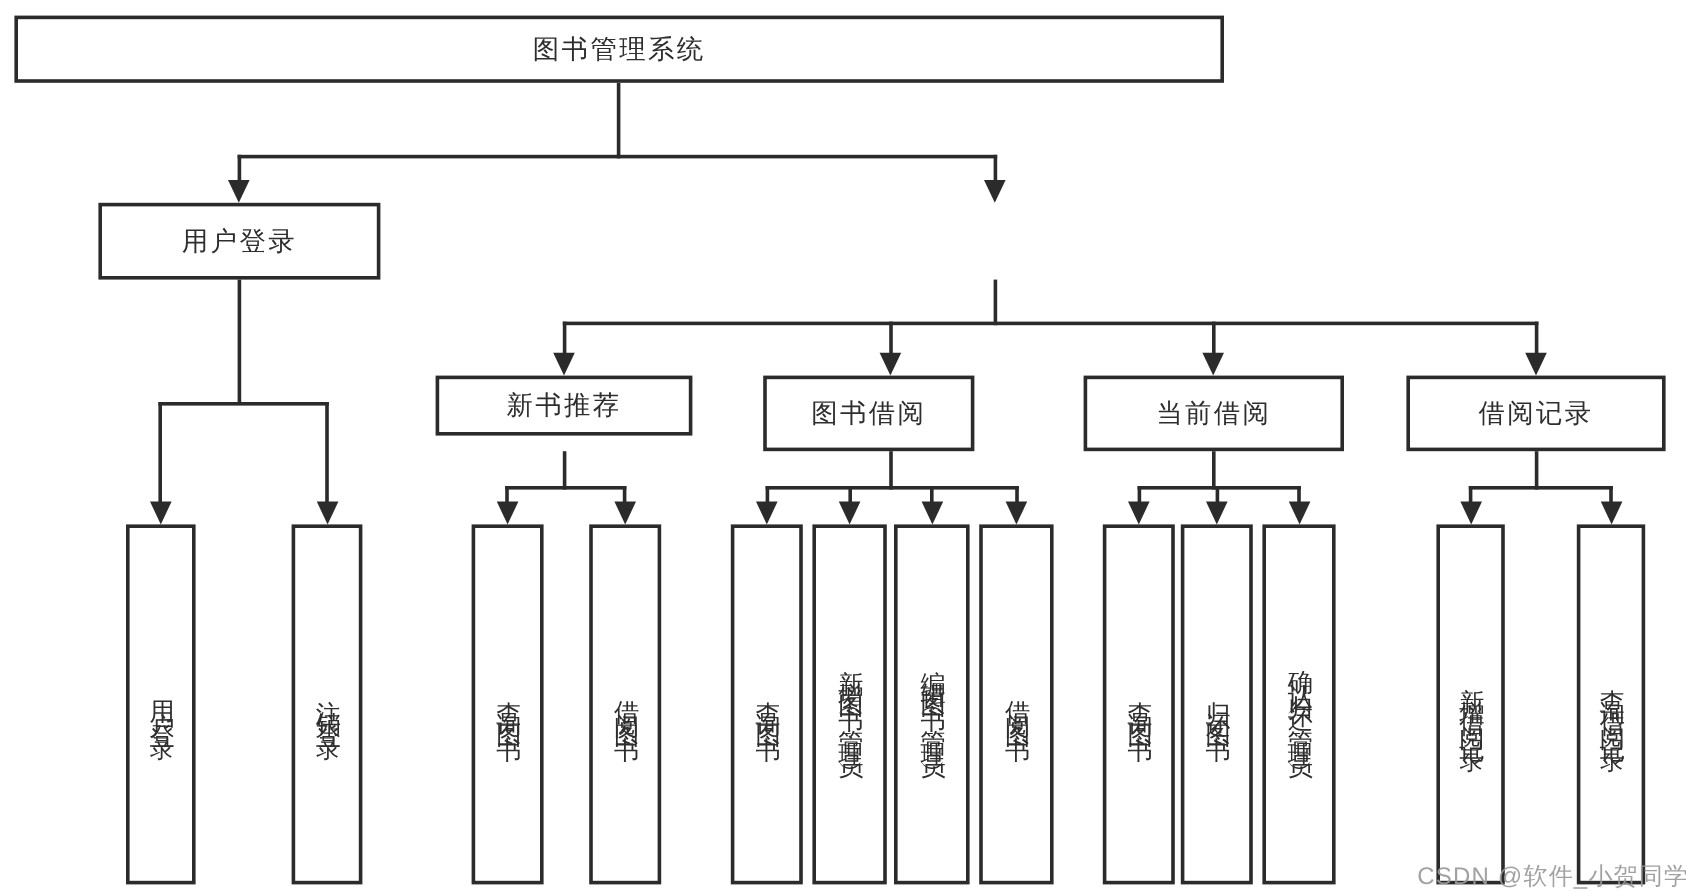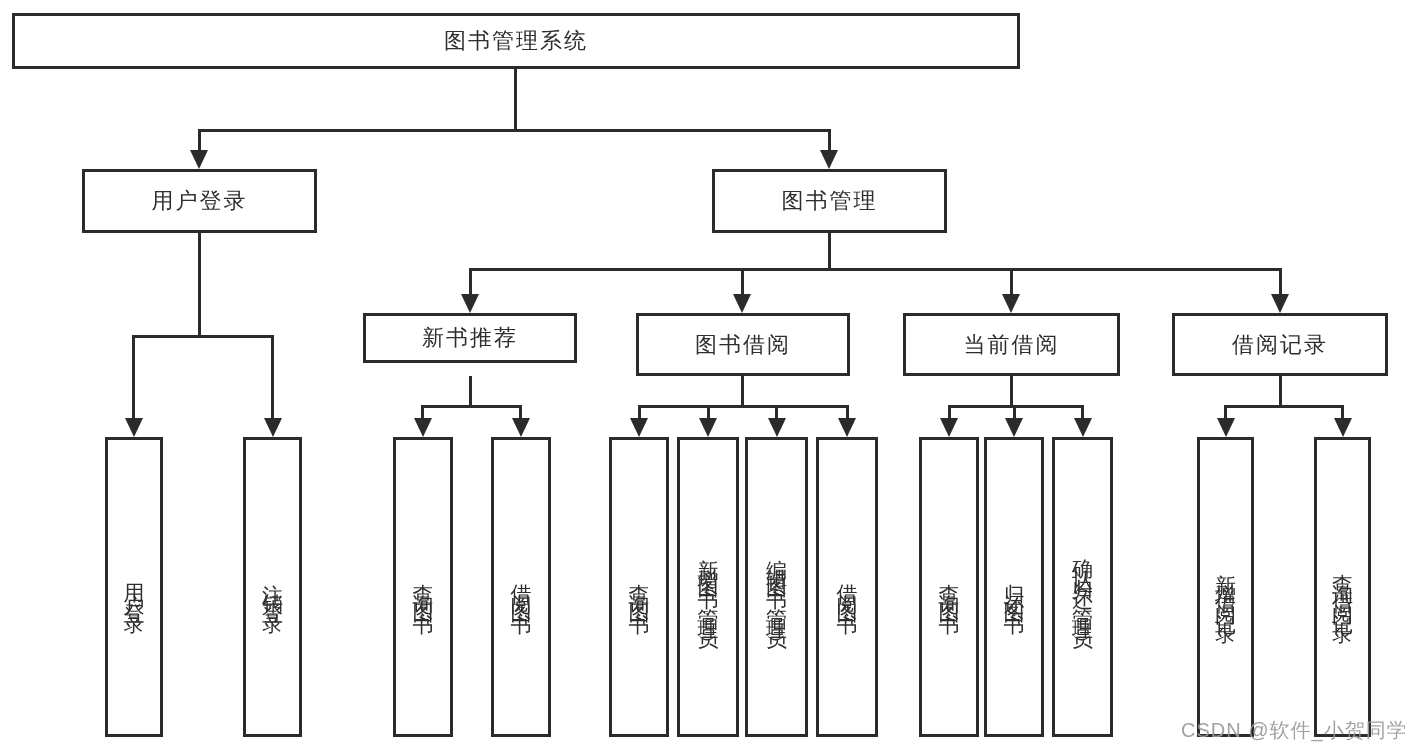--- a/index.html
+++ b/index.html
@@ -34,28 +34,25 @@
 
 <div id="canvas">
 
   <div class="bx hb" style="left:12px;top:13px;width:1008px;height:56px">
     <span>图书管理系统</span>
   </div>
 
   <div class="bx hb" style="left:82px;top:169px;width:235px;height:64px">
     <span>用户登录</span>
   </div>
-  <div class="bx hb" style="left:712px;top:169px;width:235px;height:64px">
-    <span>图书管理</span>
-  </div>
 
   <div class="bx hb" style="left:363px;top:313px;width:214px;height:50px">
     <span>新书推荐</span>
   </div>
-  <div class="bx hb" style="left:636px;top:313px;width:214px;height:63px">
+  <div class="bx hb" style="left:636px;top:313px;width:176px;height:63px">
     <span>图书借阅</span>
   </div>
   <div class="bx hb" style="left:903px;top:313px;width:217px;height:63px">
     <span>当前借阅</span>
   </div>
   <div class="bx hb" style="left:1172px;top:313px;width:216px;height:63px">
     <span>借阅记录</span>
   </div>
 
   <div class="bx vb" style="left:105px;top:437px;width:58px;height:300px">

